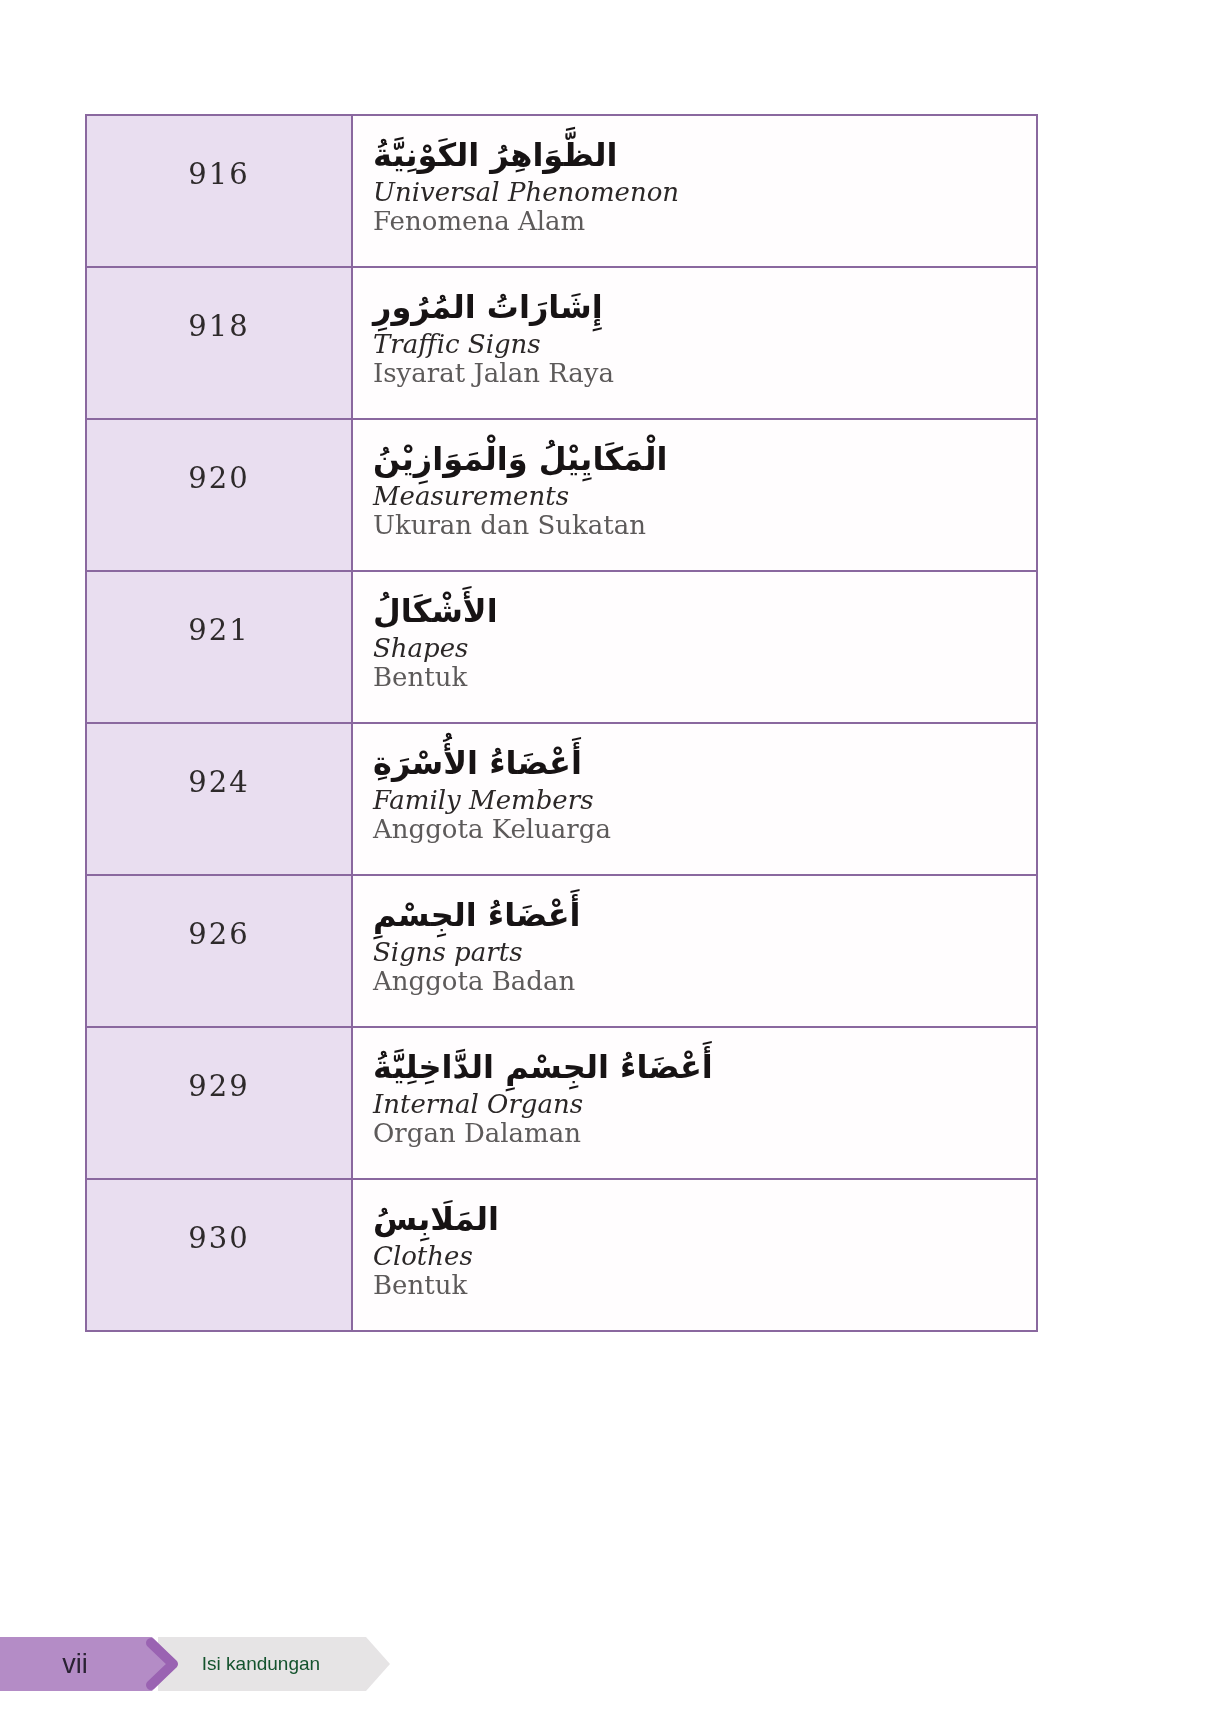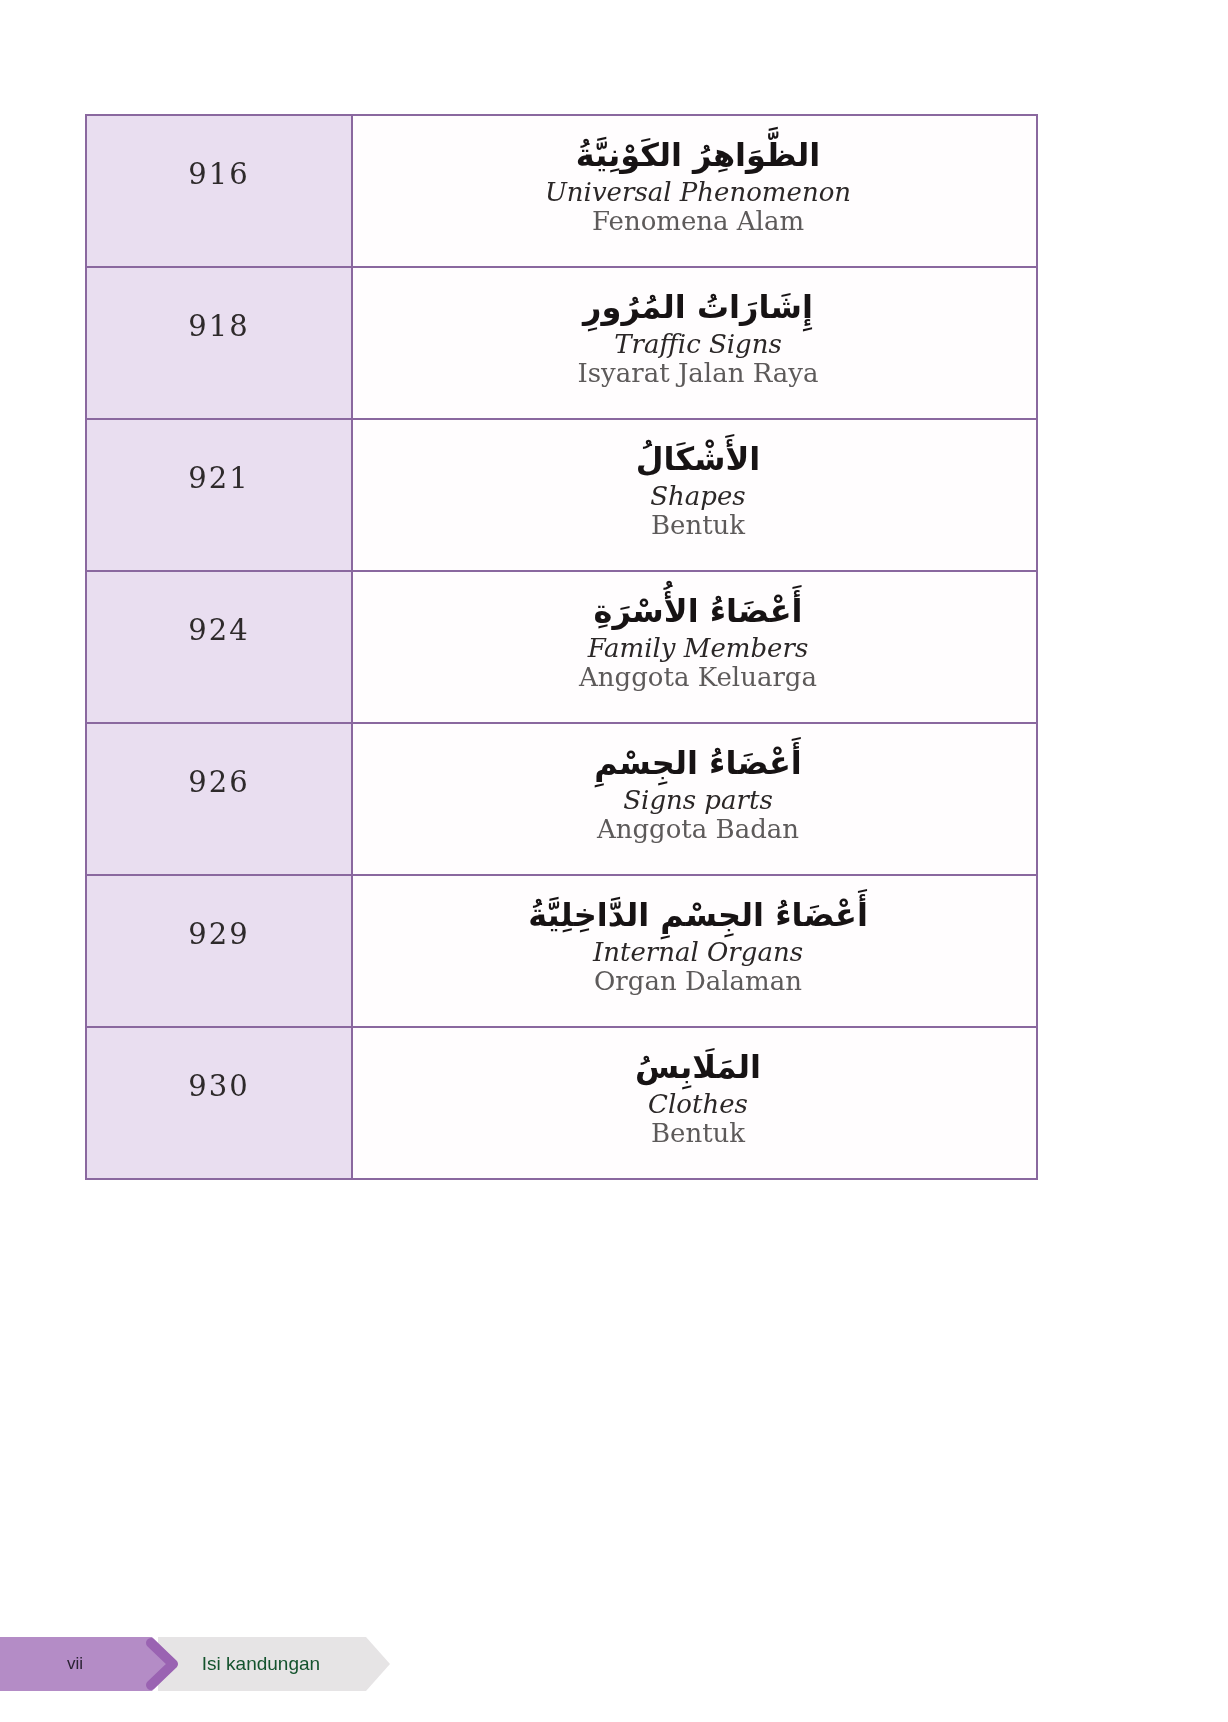--- a/index.html
+++ b/index.html
@@ -44,21 +44,21 @@
     padding-bottom:36px;
   }
   .num{
     font-size:29px;
     color:var(--numberInk);
     letter-spacing:2px;
     font-family:"DejaVu Serif", serif;
   }
   td.content-cell{
     background:var(--contentBg);
-    text-align:center;
+    text-align:left;
     padding:0 13px 14px 20px;
   }
   .arabic{
     direction:rtl;
     font-family:"DejaVu Sans", sans-serif;
     font-weight:bold;
     font-size:32px;
     line-height:1.45;
     color:var(--arabicInk);
   }
@@ -96,21 +96,21 @@
   }
   .ribbon-purple{
     position:absolute;
     left:0; top:0;
     width:178px; height:54px;
     background:var(--footerPurple);
     clip-path:polygon(0 0, calc(100% - 26px) 0, 100% 50%, calc(100% - 26px) 100%, 0 100%);
     display:flex;align-items:center;justify-content:center;
     padding-right:28px;
     font-family:"Liberation Sans", sans-serif;
-    font-size:17px;
+    font-size:27px;
     color:#2a2233;
   }
   .chevron-svg{
     position:absolute;
     left:0; top:0;
     width:200px;height:54px;
     pointer-events:none;
   }
   .chevron-svg path{
     stroke:var(--footerChevron);
@@ -141,20 +141,30 @@
     <td class="num-cell">
       <span class="num">918</span>
     </td>
     <td class="content-cell">
       <div class="arabic" dir="rtl">إِشَارَاتُ المُرُورِ</div>
       <div class="english">Traffic Signs</div>
       <div class="malay">Isyarat Jalan Raya</div>
     </td>
   </tr>
 
+  <tr>
+    <td class="num-cell">
+      <span class="num">920</span>
+    </td>
+    <td class="content-cell">
+      <div class="arabic" dir="rtl">الْمَكَايِيْلُ وَالْمَوَازِيْنُ</div>
+      <div class="english">Measurements</div>
+      <div class="malay">Ukuran dan Sukatan</div>
+    </td>
+  </tr>
 
   <tr>
     <td class="num-cell">
       <span class="num">921</span>
     </td>
     <td class="content-cell">
       <div class="arabic" dir="rtl">الأَشْكَالُ</div>
       <div class="english">Shapes</div>
       <div class="malay">Bentuk</div>
     </td>

